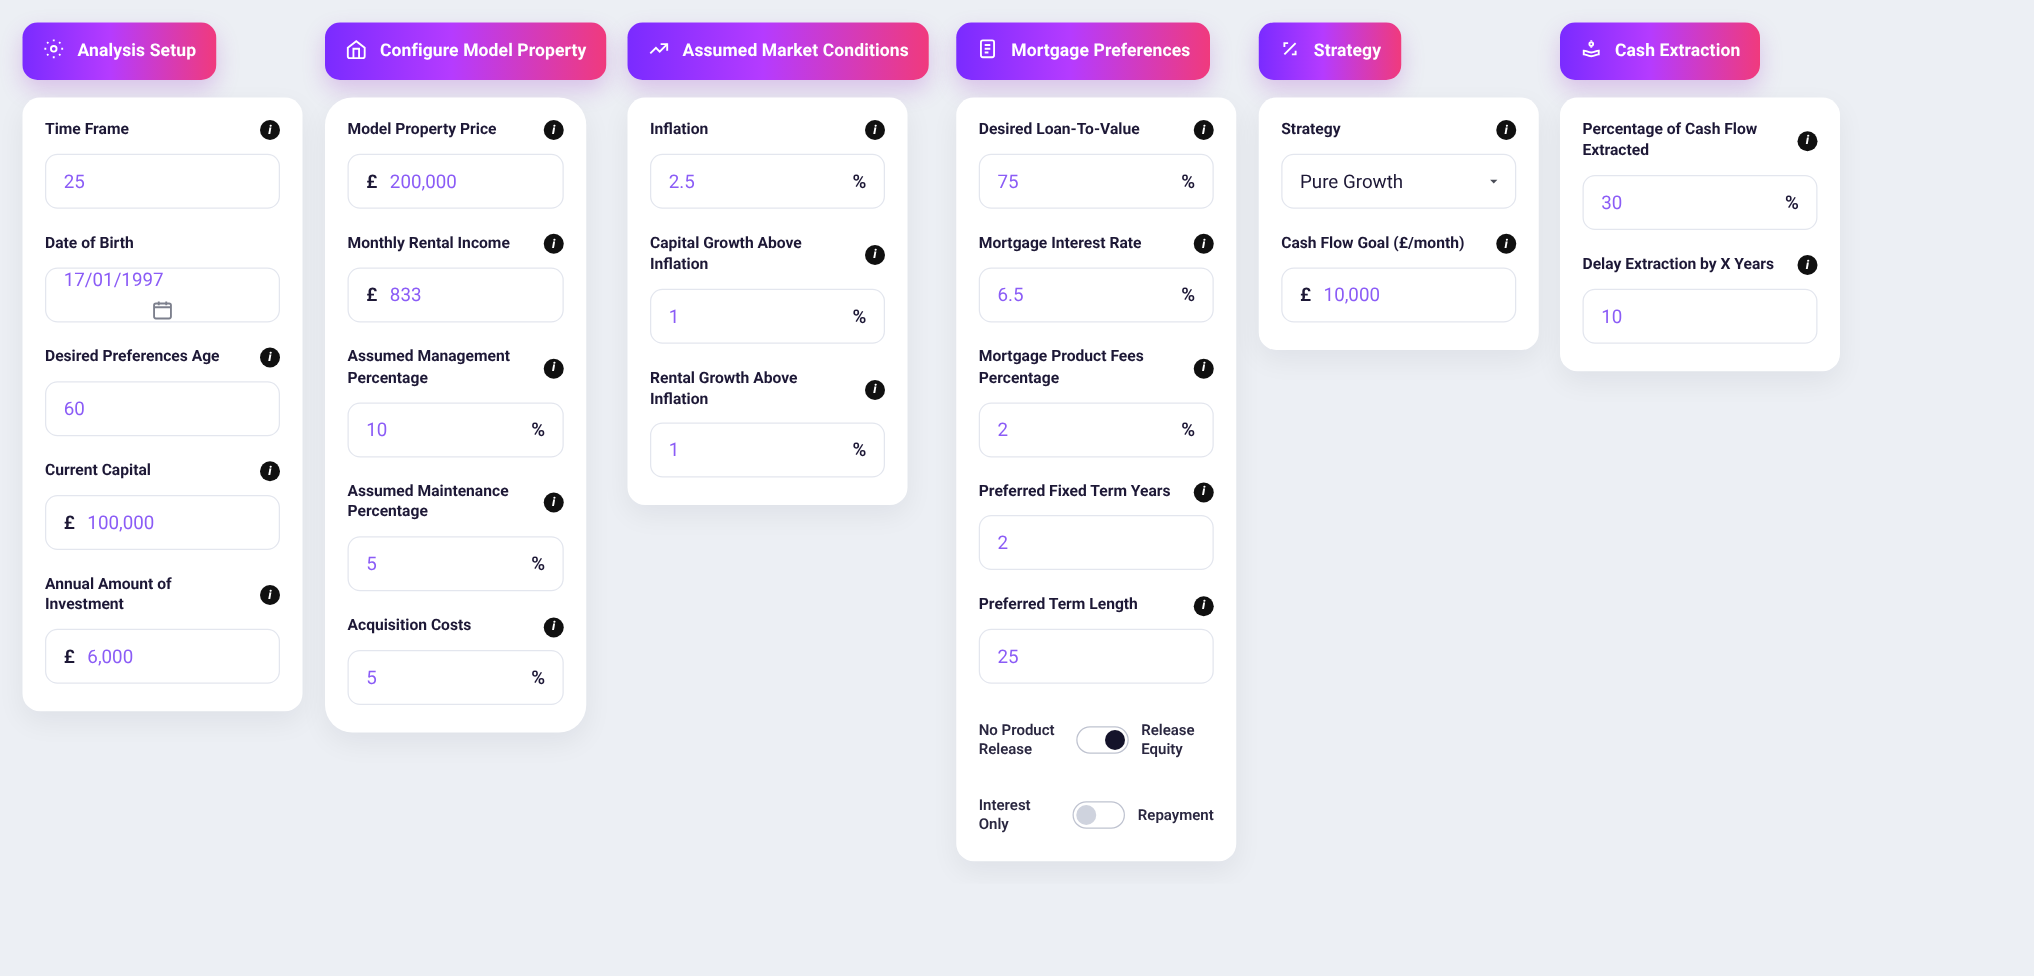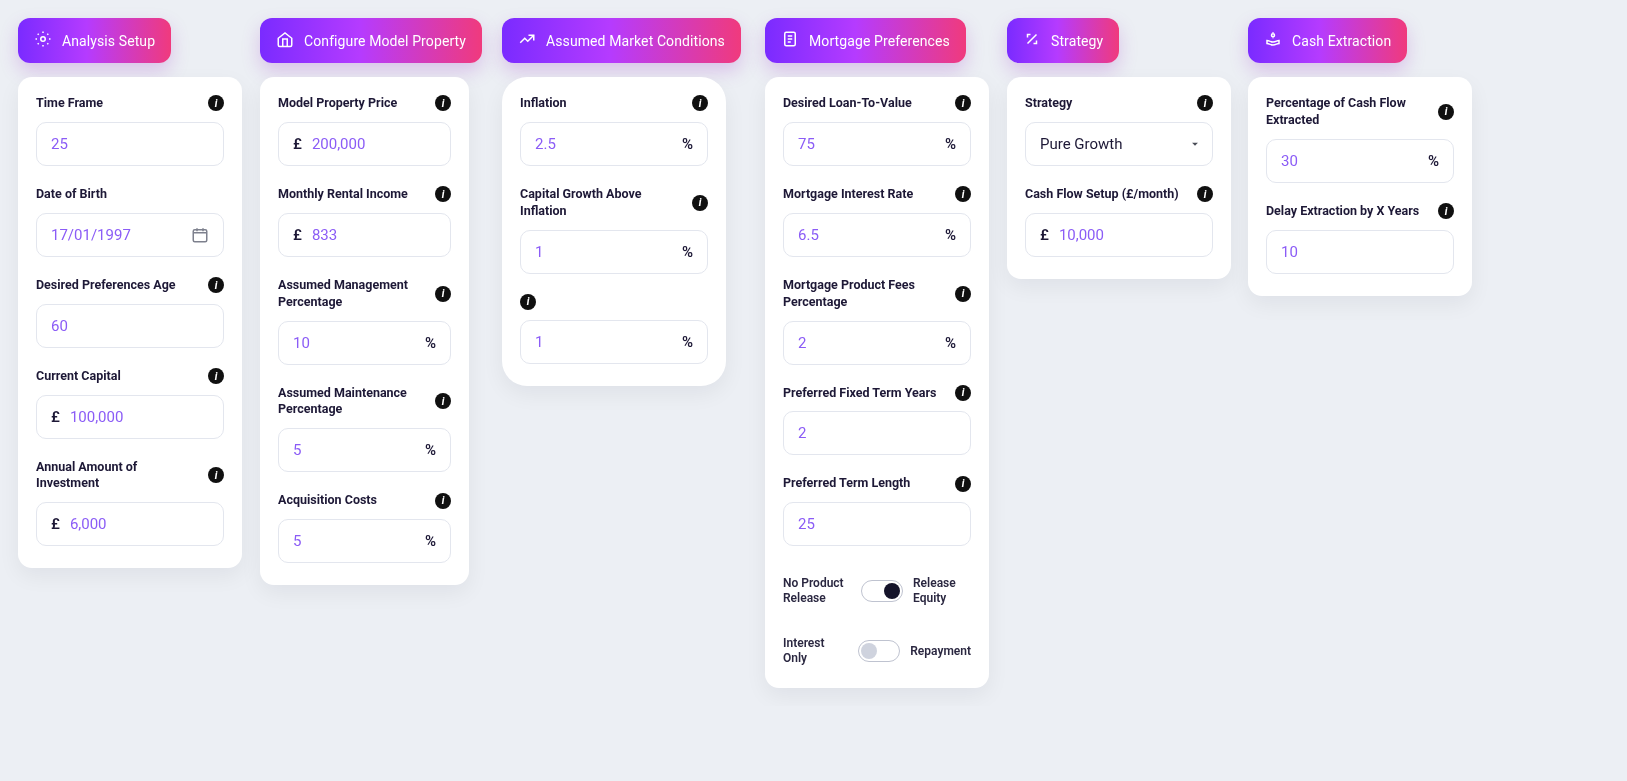--- a/index.html
+++ b/index.html
@@ -17,21 +17,21 @@
   }
   .col { display: flex; flex-direction: column; align-items: flex-start; }
   .pill {
     display: inline-flex;
     align-items: center;
     gap: 10px;
     padding: 12px 16px;
     border-radius: 12px;
     background: linear-gradient(90deg, #7a2bff 0%, #b53bff 45%, #f03a7d 100%);
     color: #fff;
-    font-weight: 400;
+    font-weight: 700;
     font-size: 14px;
     letter-spacing: .1px;
     box-shadow: 0 8px 18px rgba(160, 60, 200, 0.25);
     margin-bottom: 14px;
     white-space: nowrap;
   }
   .pill svg { width: 18px; height: 18px; fill: none; stroke: #fff; stroke-width: 2; }
   .card {
     background: #fff;
     border-radius: 14px;
@@ -73,21 +73,21 @@
   .control .prefix, .control .suffix {
     color: #1d1836; font-weight: 600; font-size: 15px;
   }
   .control .prefix { margin-right: 10px; }
   .control .suffix { margin-left: 10px; }
   .control input {
     border: none; outline: none; width: 100%;
     font-size: 15px; color: #8b5cf6; background: transparent;
     font-family: inherit;
   }
-  .date-control { justify-content: space-between; }
+  .date-control { justify-content: space-between; flex-direction: column; }
   .date-control .cal { width: 18px; height: 18px; color: #7d808d; }
   .select-control { justify-content: space-between; padding-right: 10px; }
   .select-control .caret { width: 14px; height: 14px; color: #4a4d57; }
   .toggle-row {
     display: flex; align-items: center; justify-content: space-between;
     gap: 10px; margin-top: 30px;
   }
   .toggle-label {
     font-size: 12px; font-weight: 600; color: #2a2740;
     line-height: 1.25; max-width: 68px;
@@ -99,22 +99,22 @@
   }
   .toggle .knob {
     position: absolute; top: 1.5px; width: 16px; height: 16px;
     border-radius: 50%; background: #14132a;
     transition: left .15s;
   }
   .toggle.off .knob { left: 2px; background: #cfd3de; }
   .toggle.on  .knob { left: 22px; }
   
   .c1 { width: 224px; } .c1 .card { width: 224px; }
-  .c2 { width: 224px; } .c2 .card { width: 209px; }
-  .c3 { width: 224px; } .c3 .card { width: 224px; border-radius: 25px; }
+  .c2 { width: 224px; } .c2 .card { width: 209px; border-radius: 22px; }
+  .c3 { width: 224px; } .c3 .card { width: 224px; }
   .c4 { width: 224px; margin-left: 21px; } .c4 .card { width: 224px; }
   .c5 { width: 223px; } .c5 .card { width: 224px; }
   .c6 { width: 224px; } .c6 .card { width: 224px; }
 </style>
 </head>
 <body>
 
 <div class="board">
 
   <div class="col c1">
@@ -288,20 +288,21 @@
           <span class="info">i</span>
         </div>
         <div class="control">
           <input value="1" style="">
           <span class="suffix">%</span>
         </div>
       </div>
 
       <div class="field">
         <div class="label-row">
+          <span class="label">Rental Growth Above Inflation</span>
           <span class="info">i</span>
         </div>
         <div class="control">
           <input value="1" style="">
           <span class="suffix">%</span>
         </div>
       </div>
 
     </div>
   </div>
@@ -411,21 +412,21 @@
           <span class="caret">
             <svg viewBox="0 0 24 24" width="14" height="14">
                 <path d="M7 10l5 5 5-5" fill="#4a4d57"></path>
               </svg>
           </span>
         </div>
       </div>
 
       <div class="field">
         <div class="label-row">
-          <span class="label">Cash Flow Setup (£/month)</span>
+          <span class="label">Cash Flow Goal (£/month)</span>
           <span class="info">i</span>
         </div>
         <div class="control">
           <span class="prefix">£</span>
           <input value="10,000" style="">
         </div>
       </div>
 
     </div>
   </div>

